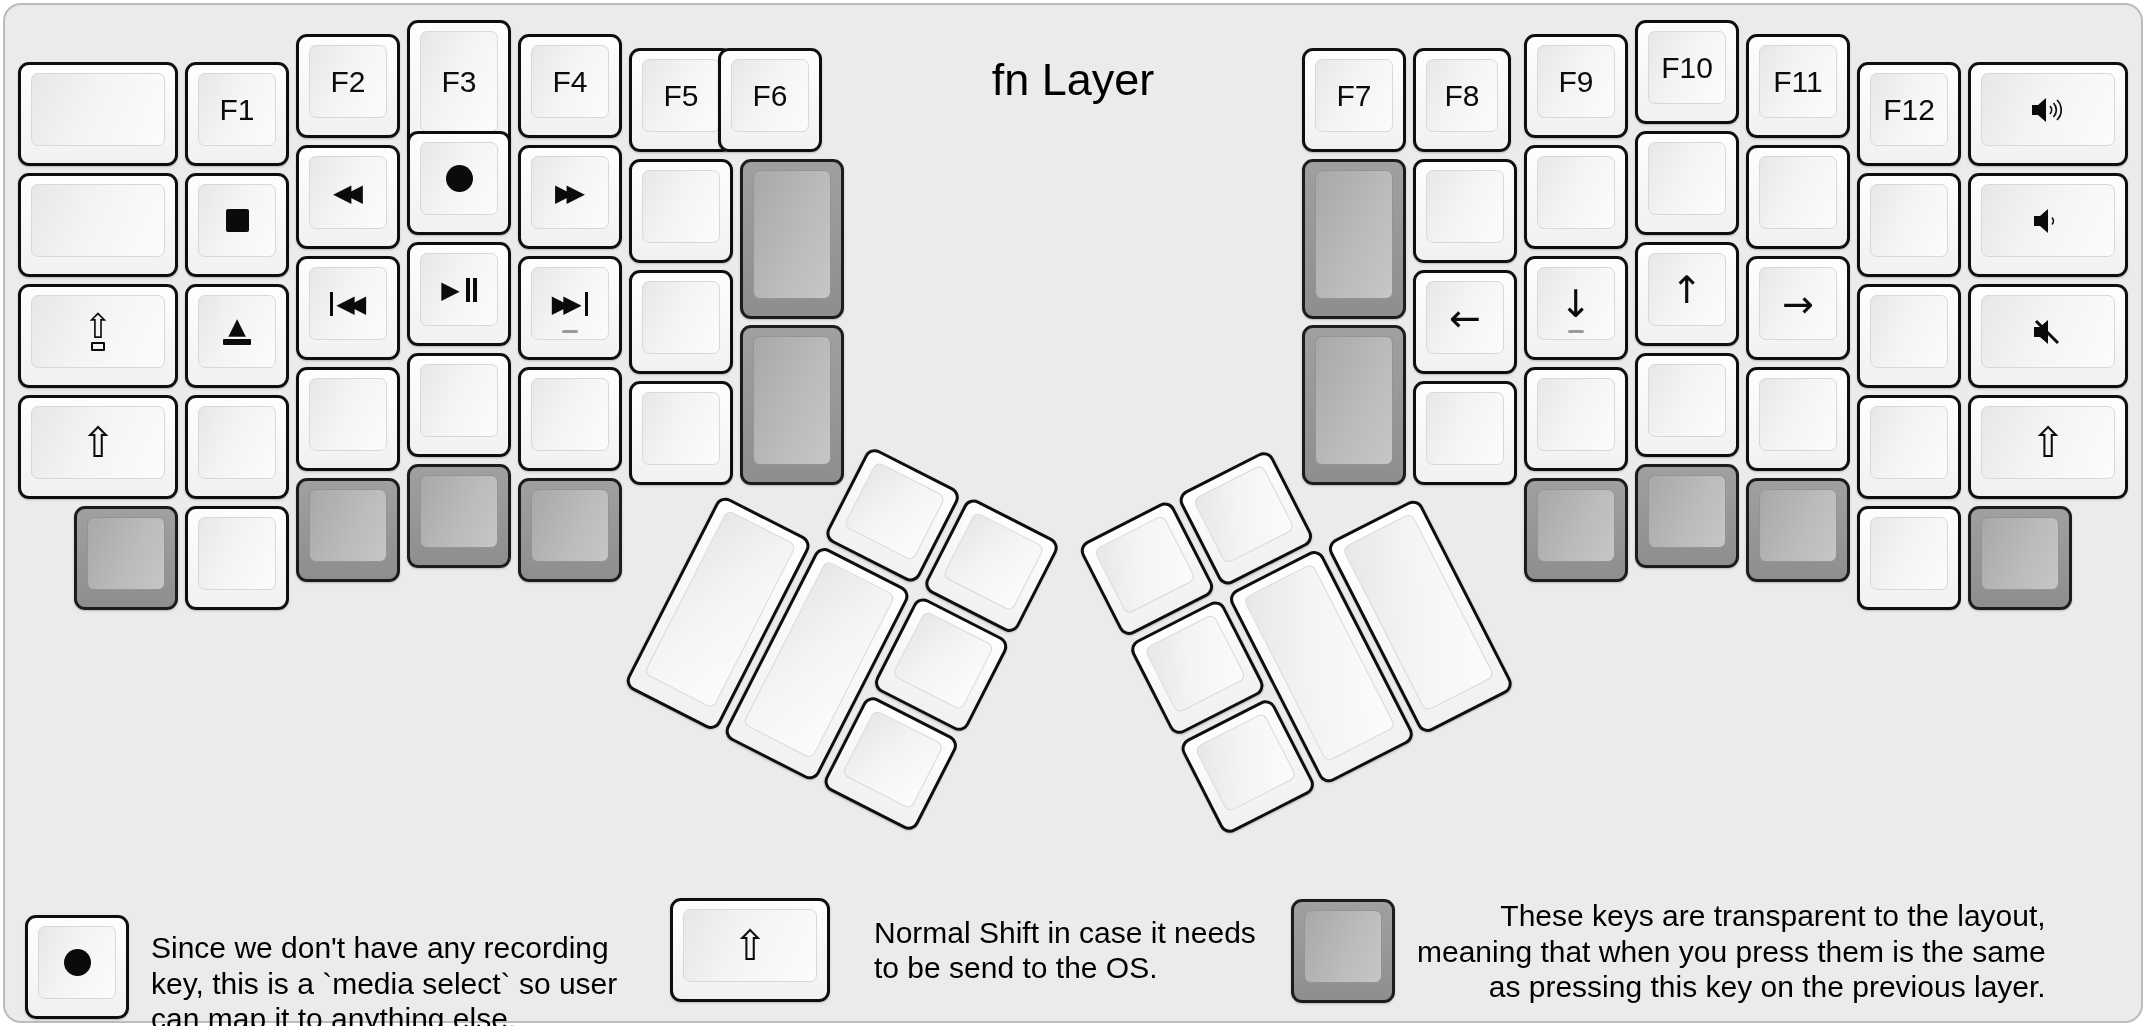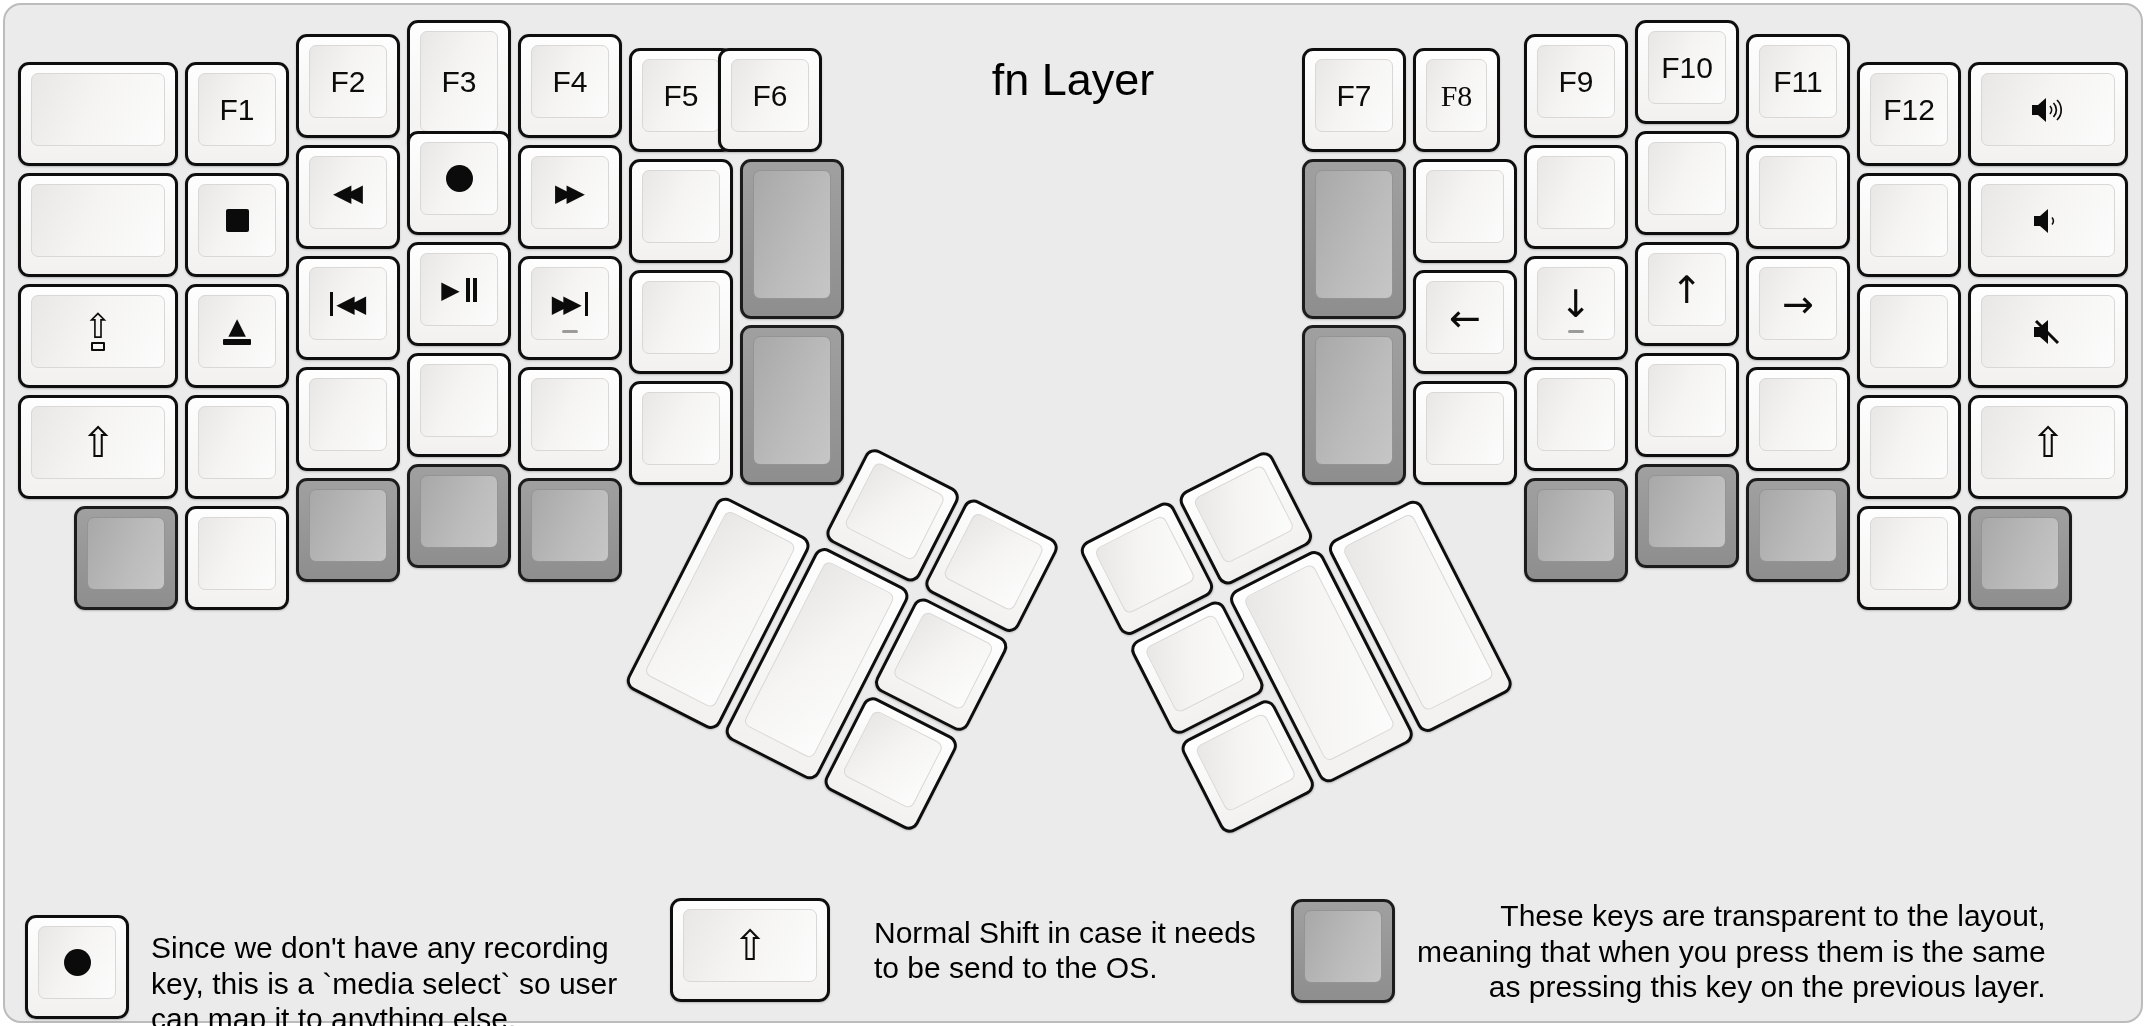--- a/index.html
+++ b/index.html
@@ -214,21 +214,21 @@
       <div class="key gray" style="left: 500px; top: 458px; width: 104px; height: 104px;">
         <div class="keytop"></div>
       </div>
     </div>
   <div id="right-board" class="board" style="left: 1302px; top: 20px;">
       <div class="key white" style="left: 0px; top: 28px; width: 104px; height: 104px;">
         <div class="keytop">
           <span class="klabel">F7</span>
         </div>
       </div>
-      <div class="key white" style="left: 111px; top: 28px; width: 87px; height: 104px; font-family: Liberation Serif, serif;">
+      <div class="key white" style="left: 111px; top: 28px; width: 98px; height: 104px;">
         <div class="keytop">
           <span class="klabel">F8</span>
         </div>
       </div>
       <div class="key white" style="left: 222px; top: 14px; width: 104px; height: 104px;">
         <div class="keytop">
           <span class="klabel">F9</span>
         </div>
       </div>
       <div class="key white" style="left: 333px; top: 0px; width: 104px; height: 104px;">

